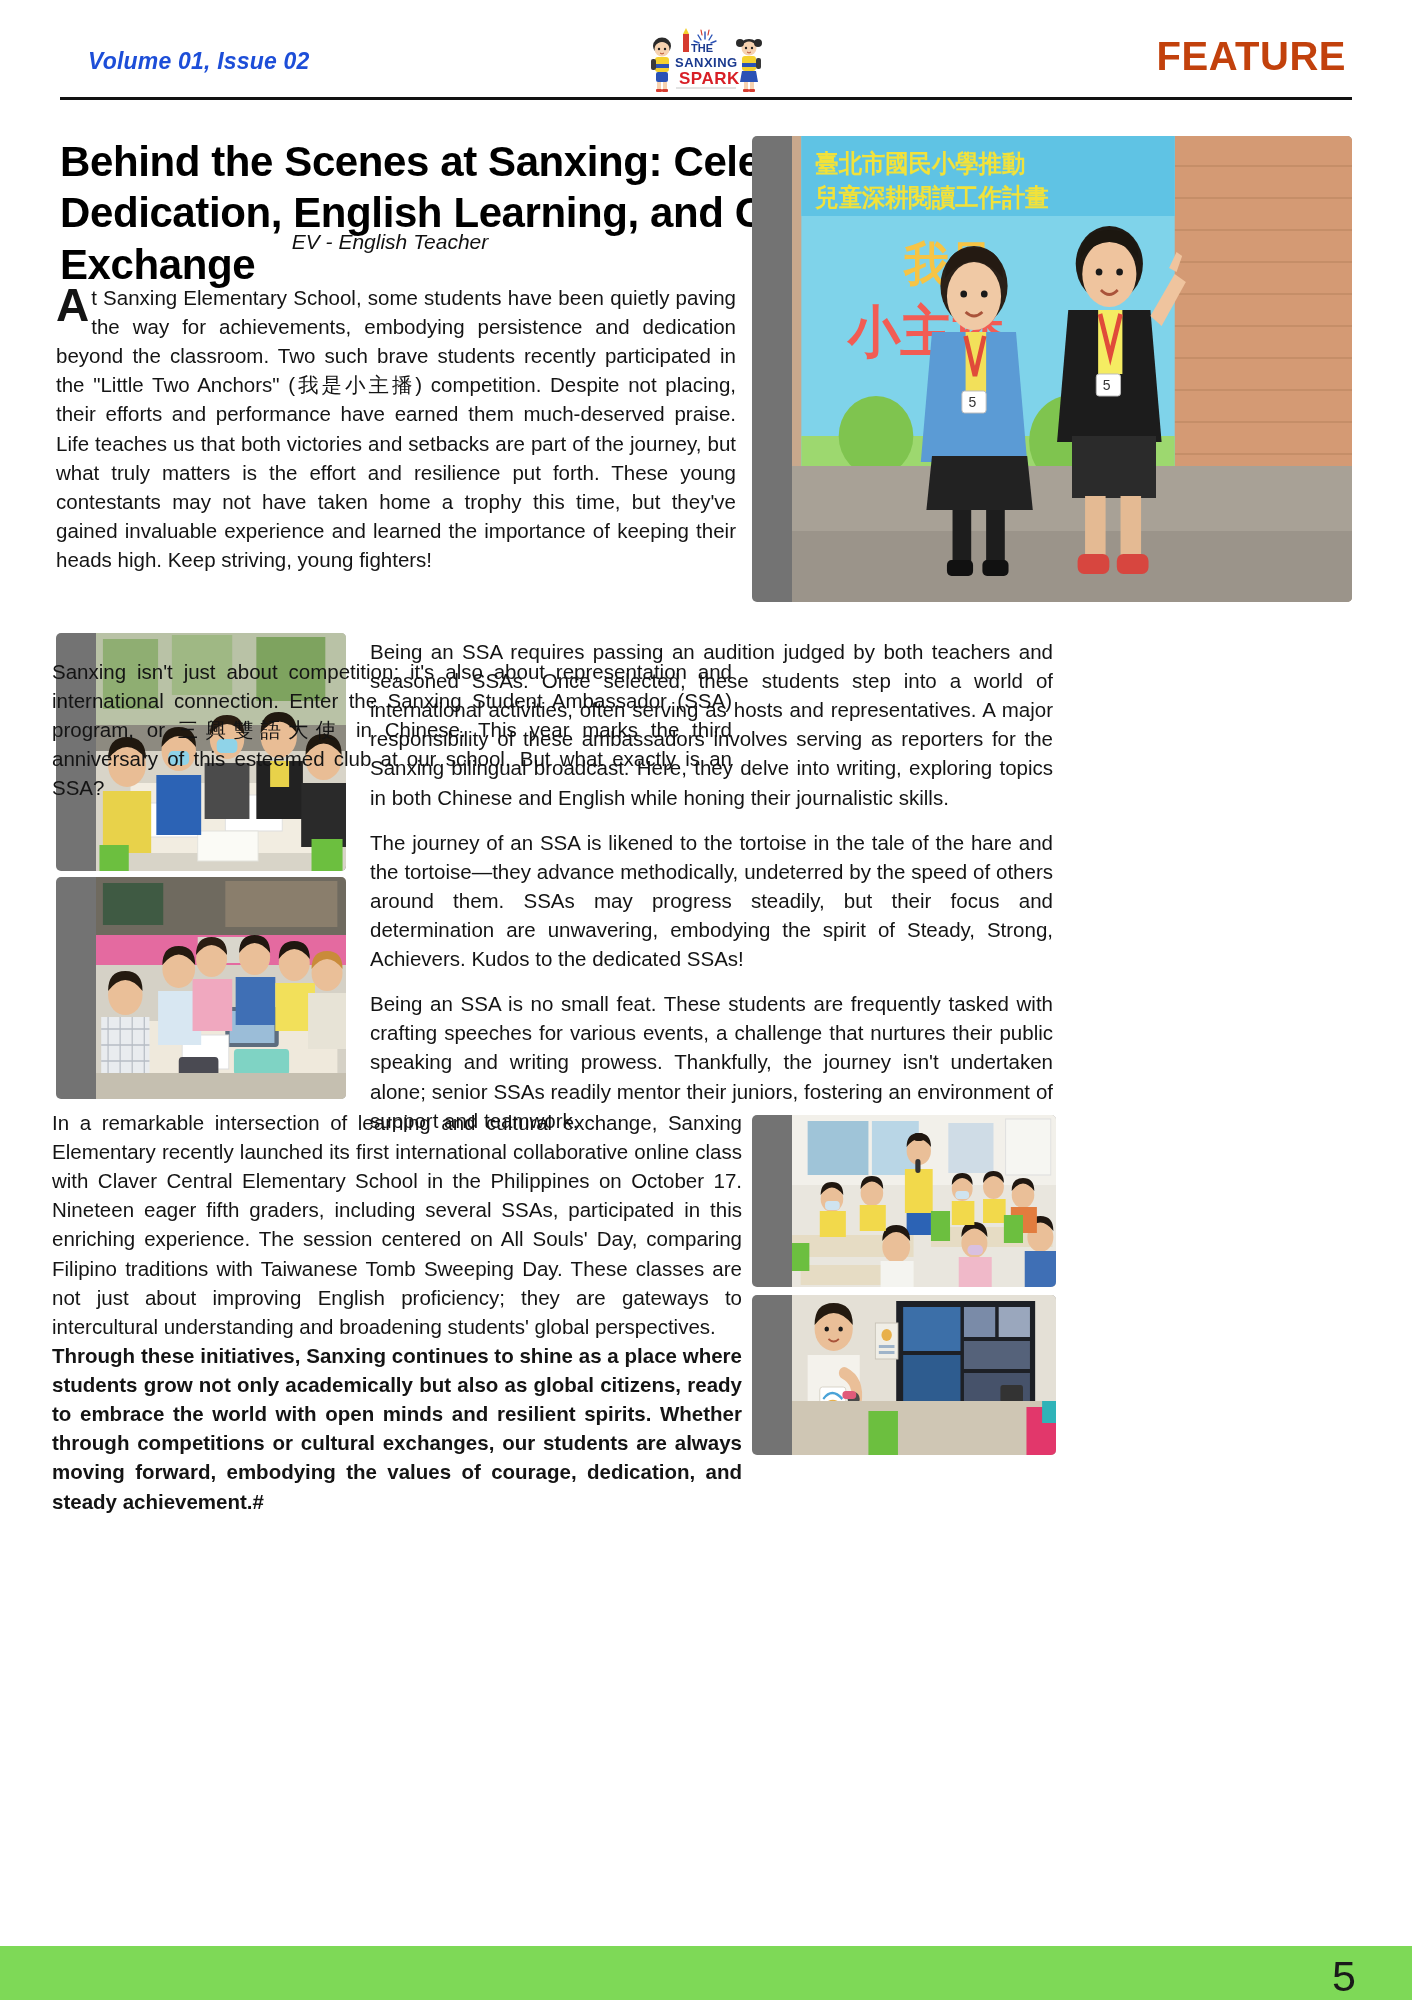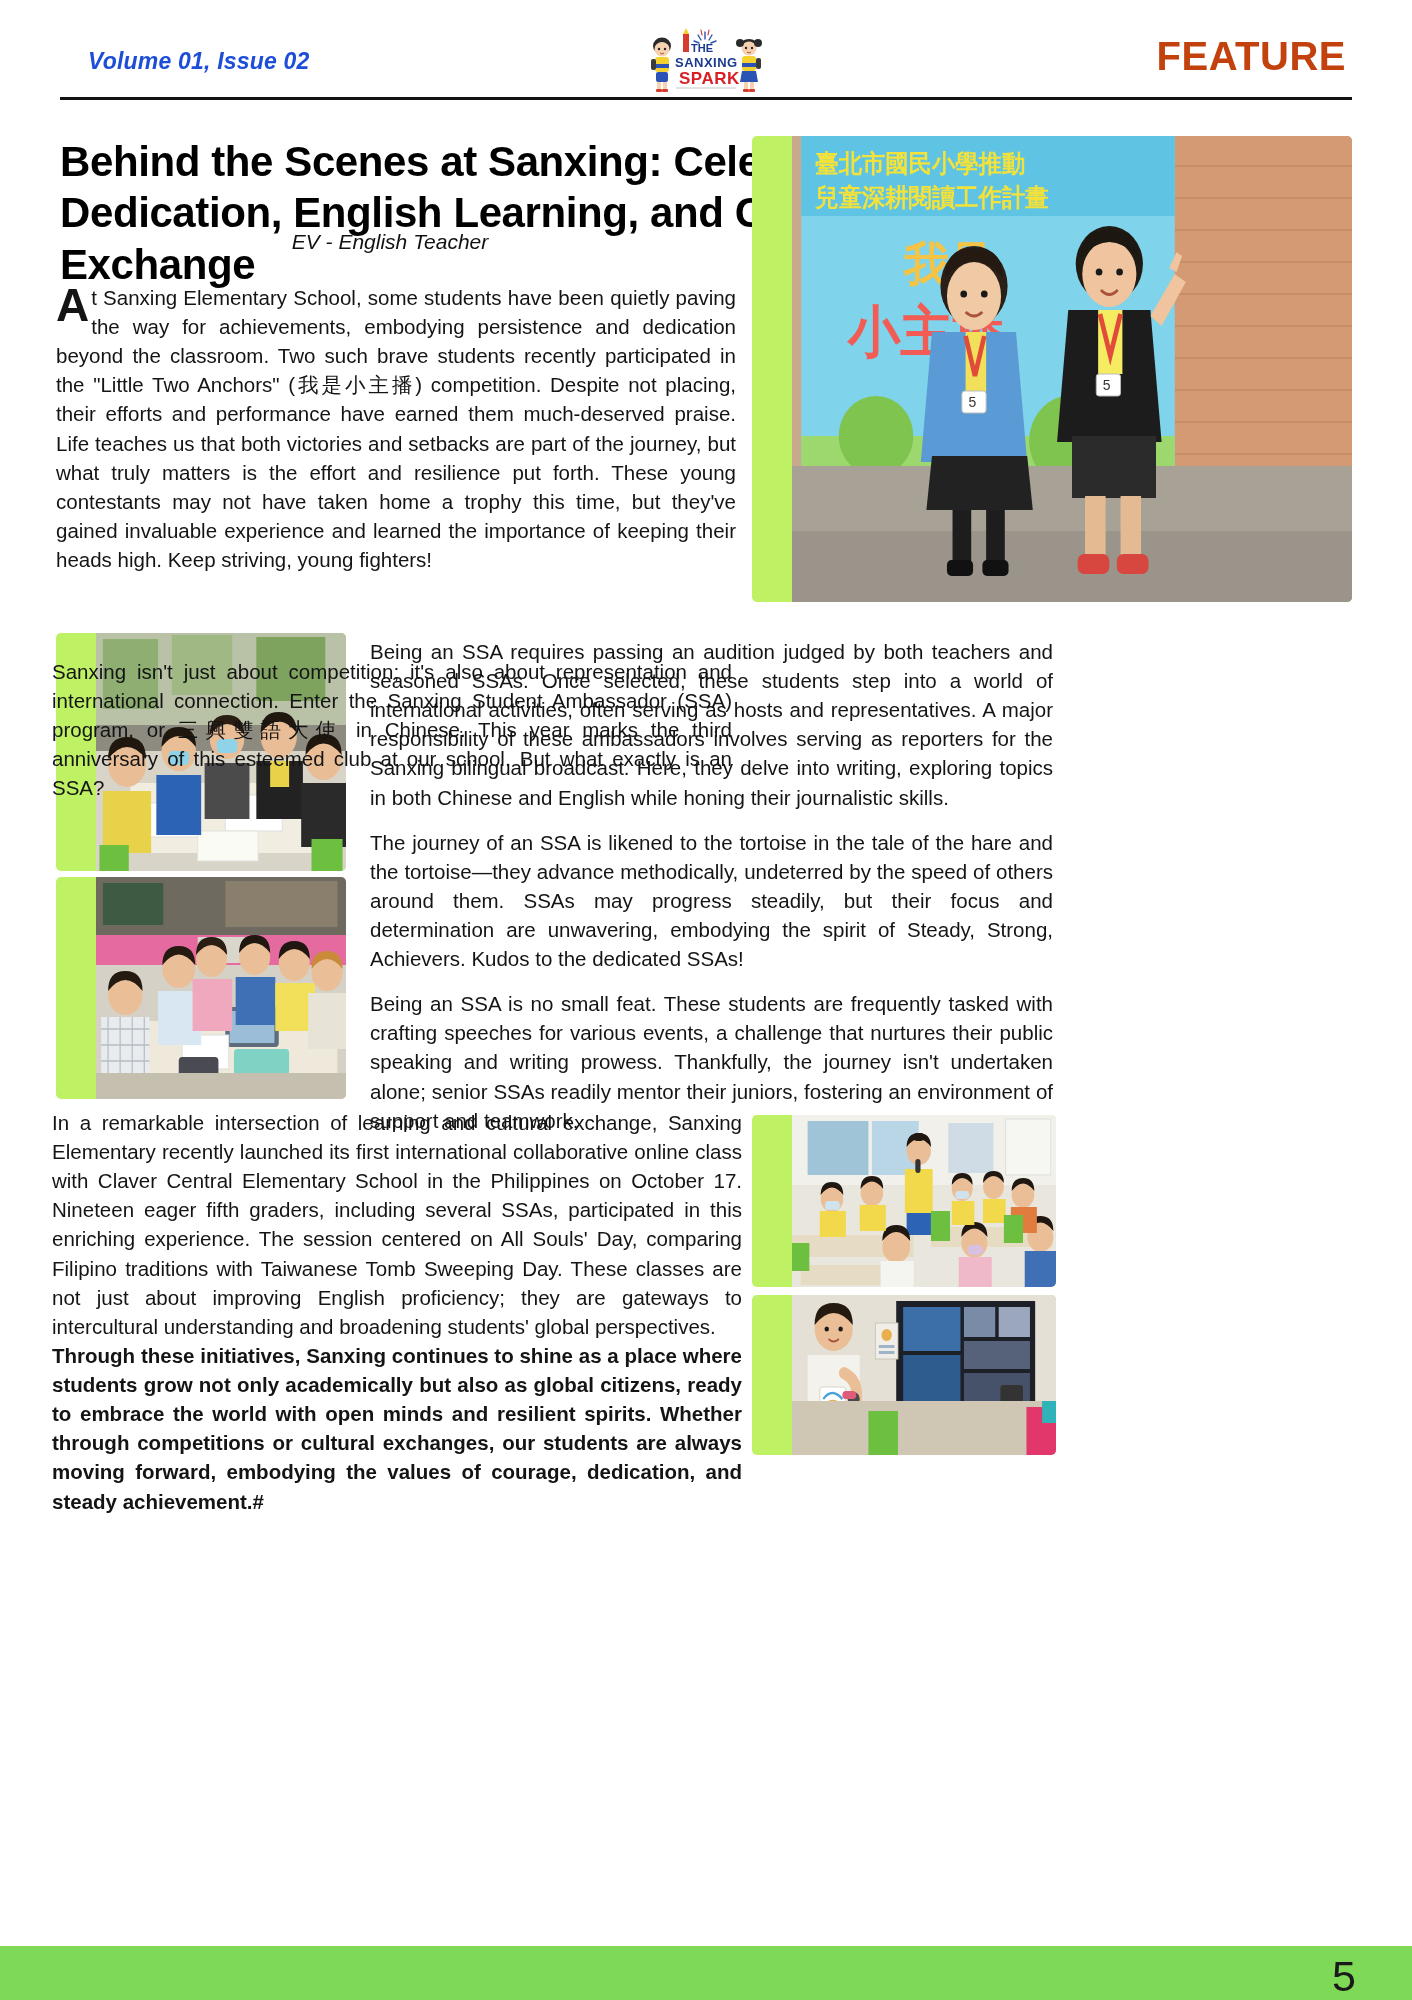--- a/index.html
+++ b/index.html
@@ -79,21 +79,21 @@
   }
   .byline-by { font-size: 21px; }
   .byline-by b { font-weight: 700; }
   .byline-role { font-size: 21px; font-style: italic; }
 
   
   .photo {
     position: absolute;
     border-radius: 5px;
     overflow: hidden;
-    background: #bef264;
+    background: #737373;
     padding-left: 40px;
   }
   .photo svg { display: block; width: 100%; height: 100%; }
 
   #photo-anchors { left: 752px; top: 136px; width: 600px; height: 466px; }
   #photo-classroom-1 { left: 56px; top: 633px; width: 290px; height: 238px; }
   #photo-classroom-2 { left: 56px; top: 877px; width: 290px; height: 222px; }
   #photo-online-class { left: 752px; top: 1115px; width: 304px; height: 172px; }
   #photo-broadcast { left: 752px; top: 1295px; width: 304px; height: 160px; }
 

